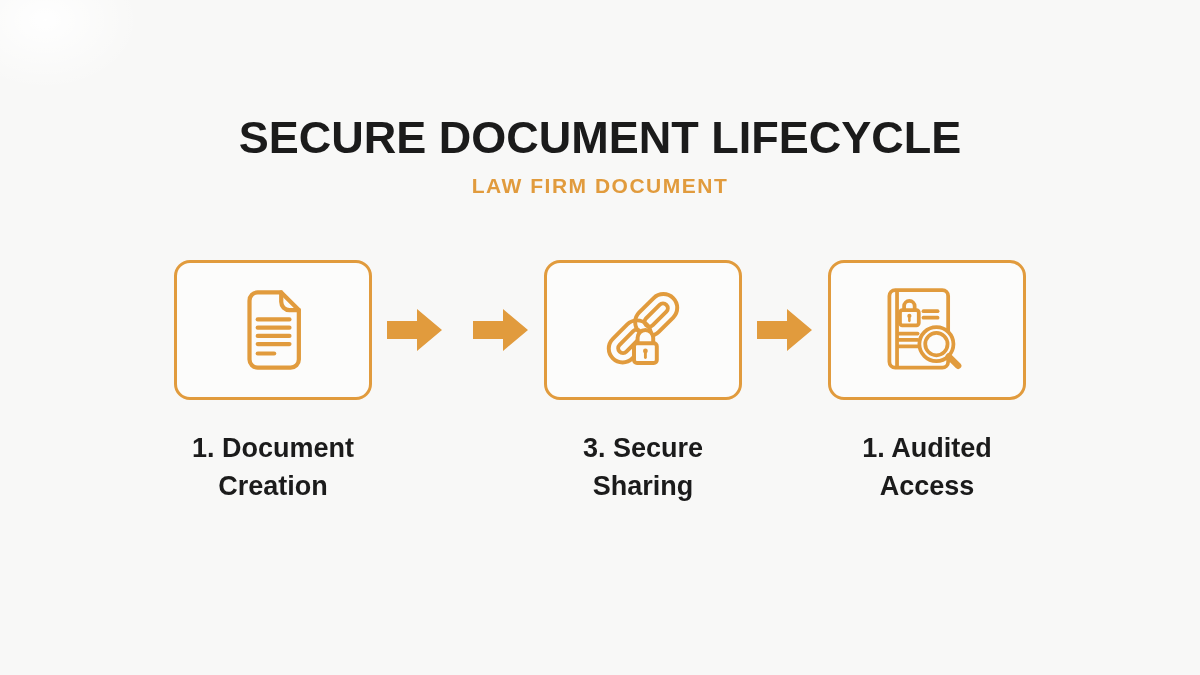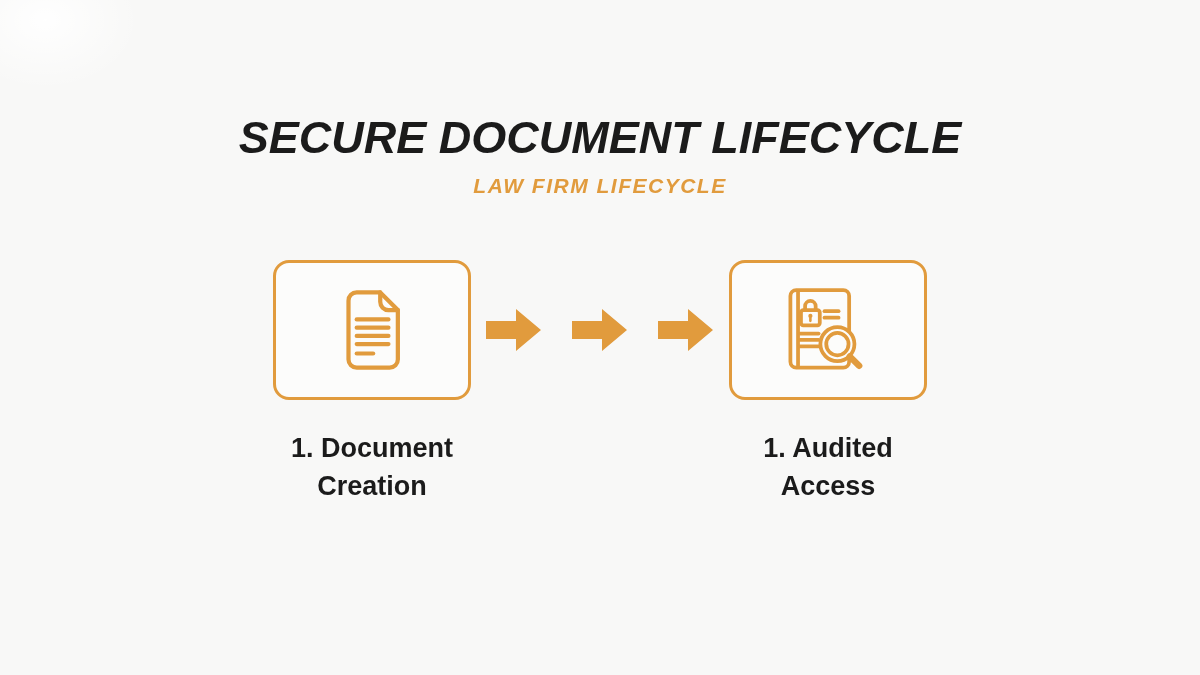--- a/index.html
+++ b/index.html
@@ -20,21 +20,21 @@
     background: var(--background);
     overflow: hidden;
   }
   .canvas::before {
     content: "";
     position: absolute; left: -50px; top: -50px;
     width: 190px; height: 140px;
     background: radial-gradient(closest-side, rgba(255,255,255,0.95), rgba(255,255,255,0));
     pointer-events: none;
   }
-  .header { padding-top: 112px; text-align: center; font-style: italic; }
+  .header { padding-top: 112px; text-align: center; }
   .title {
     margin: 0;
     font-size: 45px;
     font-weight: 700;
     letter-spacing: 0px;
     color: var(--text);
   }
   .subtitle {
     margin-top: 10px;
     font-size: 21px;
@@ -75,21 +75,21 @@
     white-space: pre-line;
   }
 </style>
 </head>
 <body>
 
 <div class="canvas">
 
   <div class="header">
     <h1 class="title">SECURE DOCUMENT LIFECYCLE</h1>
-    <div class="subtitle">LAW FIRM LIFECYCLE</div>
+    <div class="subtitle">LAW FIRM DOCUMENT</div>
   </div>
 
   <div class="flow">
 
     <div class="step">
       <div class="step-box">
         <span class="icon">
           <svg width="94" height="94" viewBox="0 0 80 80" fill="none" stroke="currentColor" stroke-width="3.6" stroke-linecap="round" stroke-linejoin="round">
             <path d="M47 8H27C23.1 8 20 11.1 20 15V65C20 68.9 23.1 72 27 72H55C58.9 72 62 68.9 62 65V23L47 8Z"></path>
             <path d="M47 8V16C47 19.9 50.1 23 54 23H62"></path>
@@ -111,20 +111,38 @@
       </svg>
     </div>
 
 
     <div class="arrow">
       <svg width="56" height="48" viewBox="0 0 56 48">
         <polygon points="0,15 30,15 30,3 55,24 30,45 30,33 0,33" fill="currentColor"></polygon>
       </svg>
     </div>
 
+    <div class="step">
+      <div class="step-box">
+        <span class="icon">
+          <svg width="96" height="96" viewBox="0 0 80 80" fill="none" stroke="currentColor" stroke-width="3.3" stroke-linecap="round" stroke-linejoin="round">
+            <rect x="31" y="16" width="40" height="23" rx="11.5" transform="rotate(-45 51 27.5)"></rect>
+            <rect x="39" y="23.5" width="24" height="8" rx="4" transform="rotate(-45 51 27.5)"></rect>
+            <rect x="9" y="38" width="40" height="23" rx="11.5" transform="rotate(-45 29 49.5)"></rect>
+            <rect x="17" y="45.5" width="24" height="8" rx="4" transform="rotate(-45 29 49.5)"></rect>
+            <path d="M35.5 51V46.5C35.5 42.9 38.4 40 42 40C45.6 40 48.5 42.9 48.5 46.5V51" fill="var(--box-background)"></path>
+            <rect x="32.5" y="51" width="19" height="16.5" rx="2.5" fill="var(--box-background)"></rect>
+            <circle cx="42" cy="57.5" r="2" fill="currentColor" stroke="none"></circle>
+            <path d="M42 59.5V63" stroke-width="2.4"></path>
+          </svg>
+        </span>
+      </div>
+      <div class="step-label">3. Secure
+Sharing</div>
+    </div>
 
     <div class="arrow">
       <svg width="56" height="48" viewBox="0 0 56 48">
         <polygon points="0,15 30,15 30,3 55,24 30,45 30,33 0,33" fill="currentColor"></polygon>
       </svg>
     </div>
 
     <div class="step">
       <div class="step-box">
         <span class="icon">

